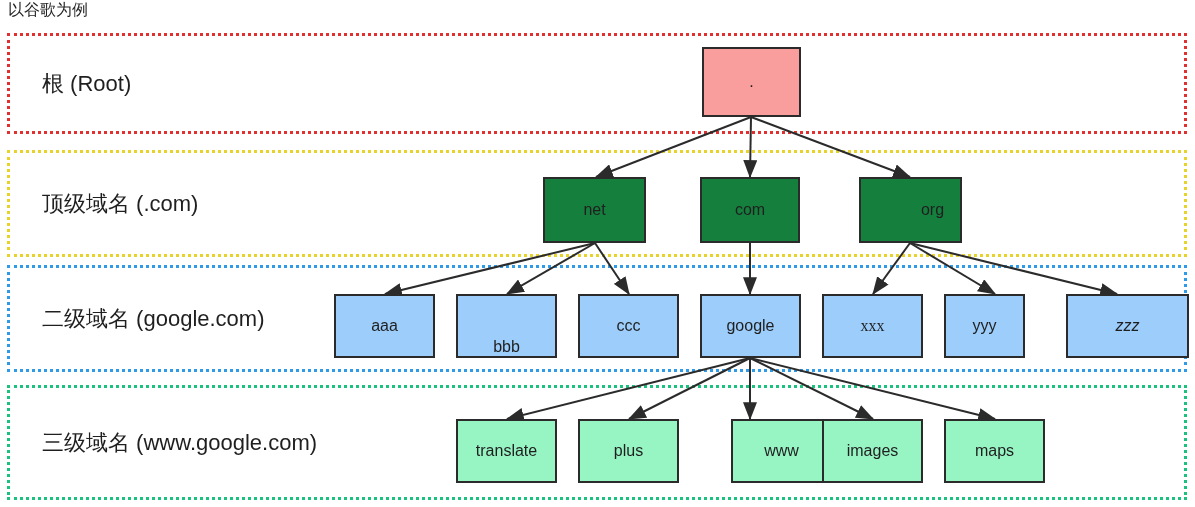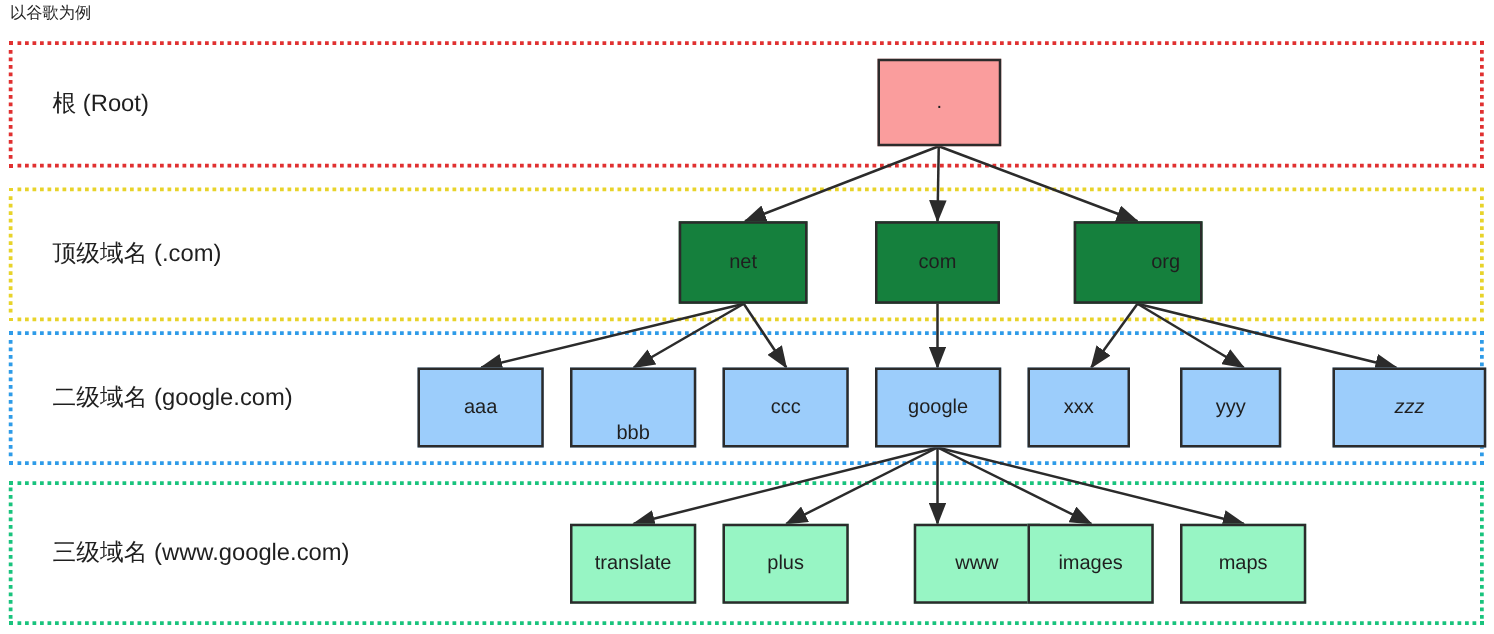--- a/index.html
+++ b/index.html
@@ -15,38 +15,38 @@
     position: relative;
     width: 1195px;
     height: 507px;
     background: #ffffff;
     overflow: hidden;
   }
   .caption {
     position: absolute;
     left: 8px;
     top: 2px;
-    font-size: 13px;
+    font-size: 16px;
     line-height: 16px;
     color: #1f1f1f;
     white-space: nowrap;
   }
   .band {
     position: absolute;
     left: 7px;
     width: 1180px;
     box-sizing: border-box;
     border-style: dotted;
     border-width: 3px;
     background: transparent;
   }
   .band-label {
     position: absolute;
     left: 42px;
-    font-size: 19px;
+    font-size: 22px;
     line-height: 24px;
     color: #1f1f1f;
     white-space: nowrap;
   }
   #edges {
     position: absolute;
     left: 0;
     top: 0;
     width: 1195px;
     height: 507px;
@@ -131,21 +131,21 @@
       </div>
       <div class="node second" style="left: 456px; top: 294px; width: 101px; height: 64px; align-items: flex-end;">
         <span>bbb</span>
       </div>
       <div class="node second" style="left: 578px; top: 294px; width: 101px; height: 64px; align-items: center;">
         <span>ccc</span>
       </div>
       <div class="node second" style="left: 700px; top: 294px; width: 101px; height: 64px;">
         <span>google</span>
       </div>
-      <div class="node second" style="left: 822px; top: 294px; width: 82px; height: 64px;">
+      <div class="node second" style="left: 822px; top: 294px; width: 101px; height: 64px; font-family: Liberation Serif, serif;">
         <span>xxx</span>
       </div>
       <div class="node second" style="left: 944px; top: 294px; width: 81px; height: 64px;">
         <span>yyy</span>
       </div>
       <div class="node second" style="left: 1066px; top: 294px; width: 123px; height: 64px; font-style: italic;">
         <span>zzz</span>
       </div>
       <div class="node third" style="left: 456px; top: 419px; width: 101px; height: 64px;">
         <span>translate</span>

